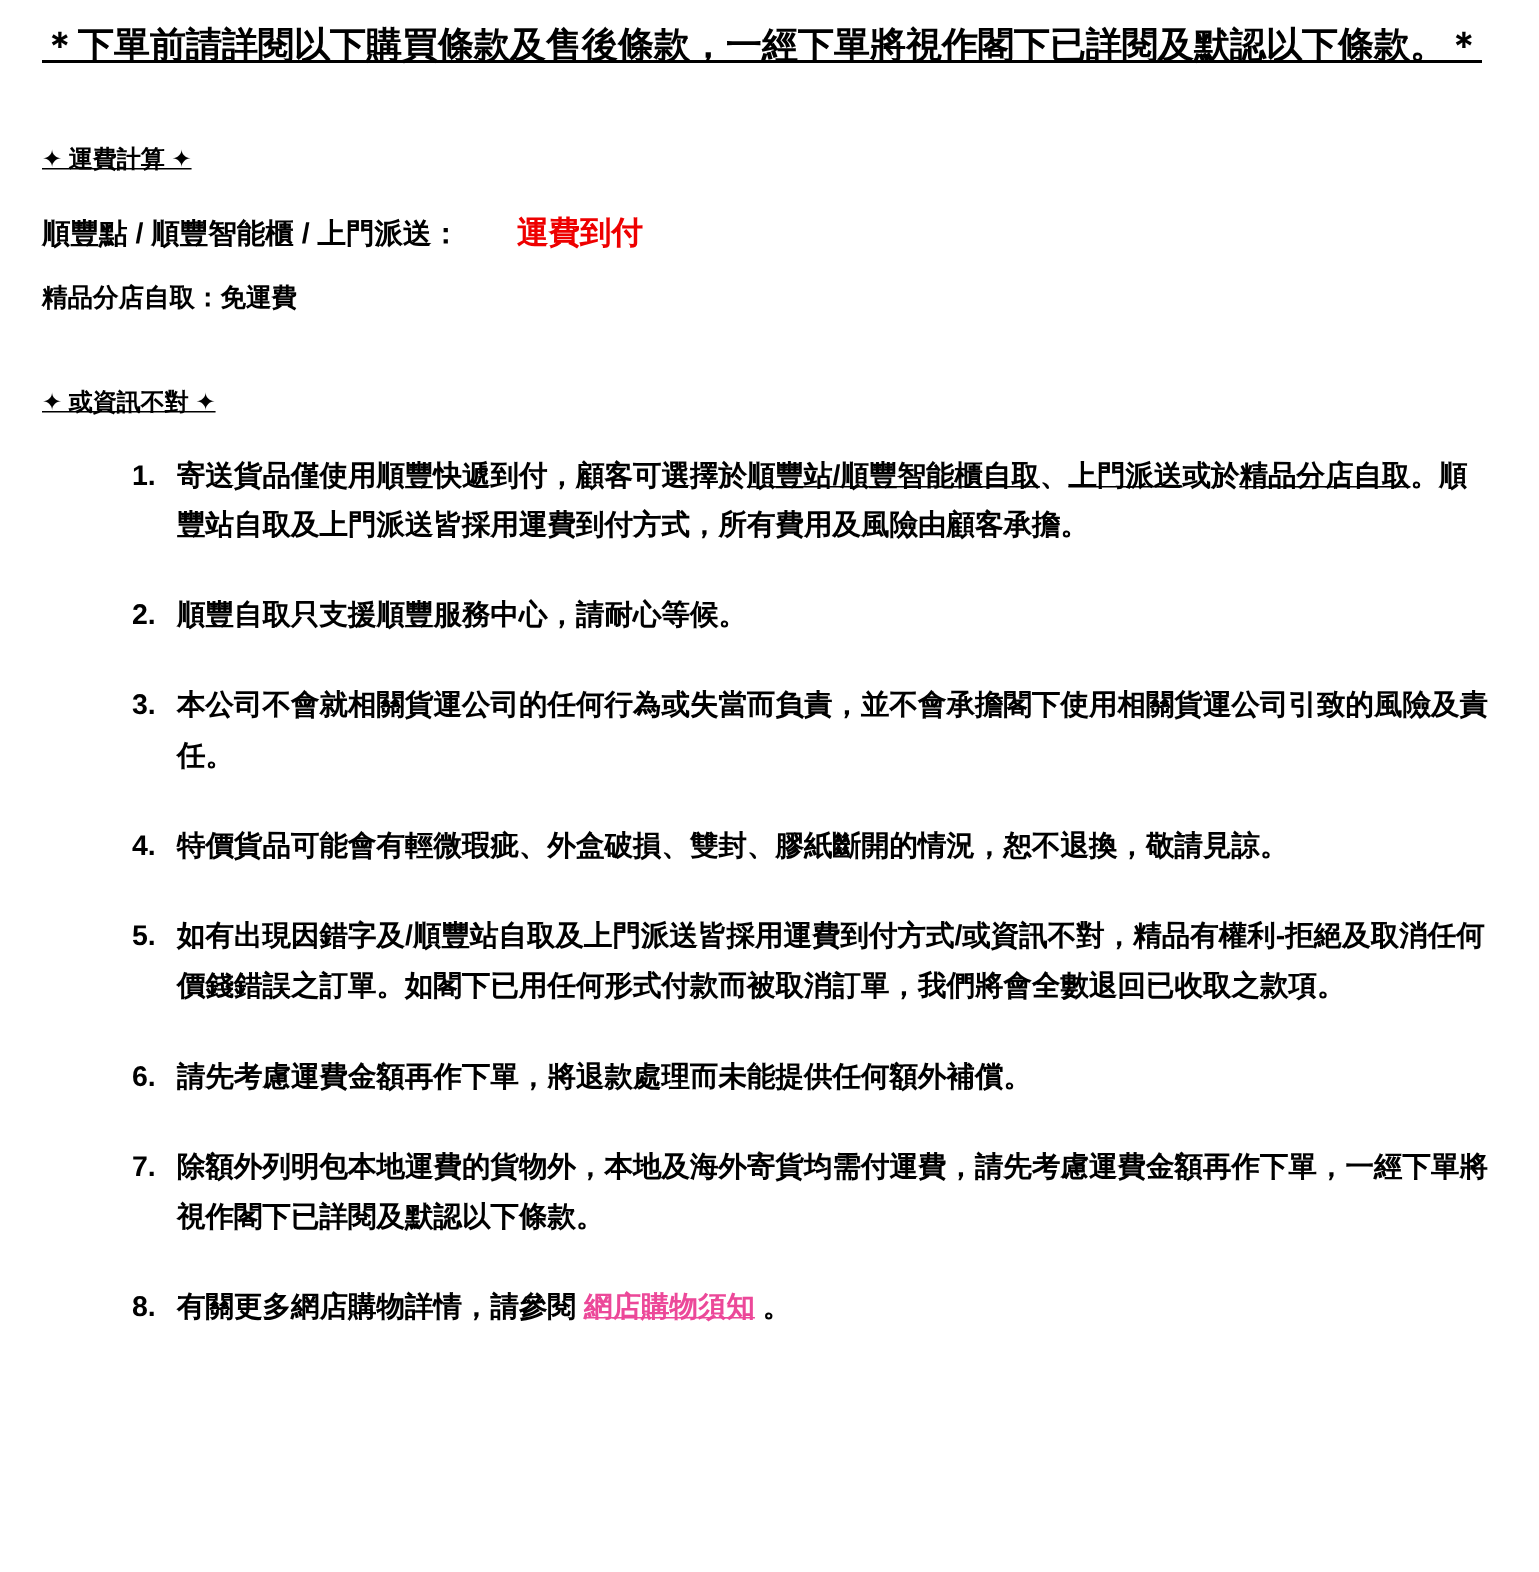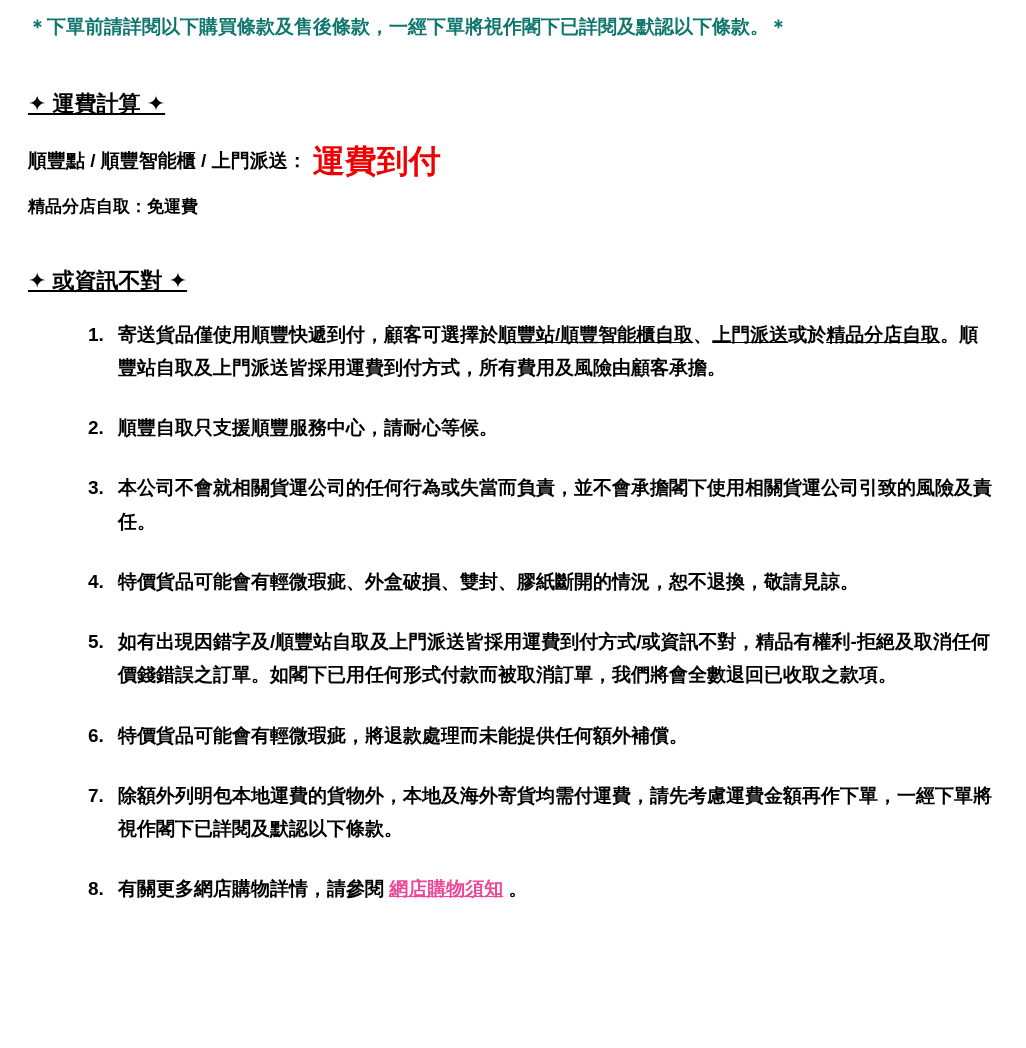--- a/index.html
+++ b/index.html
@@ -11,38 +11,40 @@
     width: 1026px;
     min-height: 1048px;
     box-sizing: border-box;
     padding: 14px 30px 30px 28px;
     font-family: "Liberation Sans", "DejaVu Sans", sans-serif;
     font-weight: bold;
     color: #000000;
     font-size: 19px;
   }
   .notice {
-    color: #0f766e;
-    font-size: 19px;
+    color: #000000;
+    text-decoration: underline;
+    font-size: 24px;
     line-height: 1.4;
   }
   .section-heading {
     margin-top: 48px;
-    font-size: 22px;
+    font-size: 16px;
     text-decoration: underline;
   }
   .ship-line1 {
     margin-top: 26px;
     display: flex;
     align-items: center;
+    gap: 32px;
   }
   .ship-line1 .label { font-size: 19px; }
   .ship-line1 .value {
     color: #ee0000;
-    font-size: 32px;
+    font-size: 21px;
     margin-left: 6px;
     line-height: 1;
   }
   .ship-line2 {
     margin-top: 18px;
     font-size: 17px;
   }
   .terms-list {
     list-style: none;
     margin: 22px 0 12px 0;
@@ -91,18 +93,18 @@
 <div class="section-heading">✦ 或資訊不對 ✦</div>
 
 <ol class="terms-list">
   <li>
     <span>寄送貨品僅使用順豐快遞到付，顧客可選擇於</span><span class="u">順豐站/順豐智能櫃自取</span><span>、</span><span class="u">上門派送</span><span>或於</span><span class="u">精品分店自取</span><span>。順豐站自取及上門派送皆採用運費到付方式，所有費用及風險由顧客承擔。</span>
   </li>
   <li>順豐自取只支援順豐服務中心，請耐心等候。</li>
   <li>本公司不會就相關貨運公司的任何行為或失當而負責，並不會承擔閣下使用相關貨運公司引致的風險及責任。</li>
   <li>特價貨品可能會有輕微瑕疵、外盒破損、雙封、膠紙斷開的情況，恕不退換，敬請見諒。</li>
   <li>如有出現因錯字及/順豐站自取及上門派送皆採用運費到付方式/或資訊不對，精品有權利-拒絕及取消任何價錢錯誤之訂單。如閣下已用任何形式付款而被取消訂單，我們將會全數退回已收取之款項。</li>
-  <li>特價貨品可能會有輕微瑕疵，將退款處理而未能提供任何額外補償。</li>
+  <li>請先考慮運費金額再作下單，將退款處理而未能提供任何額外補償。</li>
   <li>除額外列明包本地運費的貨物外，本地及海外寄貨均需付運費，請先考慮運費金額再作下單，一經下單將視作閣下已詳閱及默認以下條款。</li>
   <li>
     <span>有關更多網店購物詳情，請參閱 </span><a class="link">網店購物須知</a><span> 。</span>
   </li>
 </ol>
 
 </body></html>

